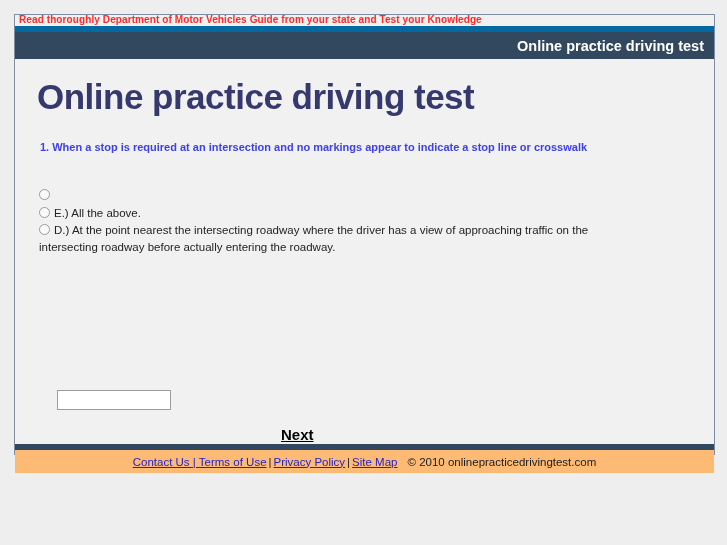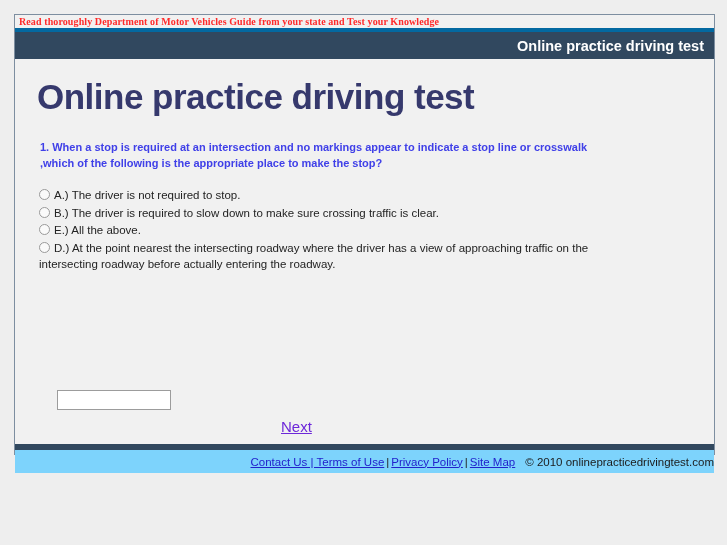--- a/index.html
+++ b/index.html
@@ -35,26 +35,25 @@
     height: 441px;
     border: 1px solid #7d8ea0;
     background: #f1f1f1;
     box-sizing: border-box;
   }
 
   
   .notice-bar {
     height: 17px;
     background: #f1f1f1;
-    border-bottom: 4px solid #0369a1;
+    border-bottom: 6px solid #0369a1;
     box-sizing: border-box;
     display: flex;
-    align-items: center;
+    align-items: flex-start;
     padding-left: 4px;
-    font-family: Liberation Serif, serif;
   }
   .notice-text {
     color: #ff2a2a;
     font-size: 10px;
     font-weight: bold;
     letter-spacing: .1px;
     white-space: nowrap;
     line-height: 1;
   }
 
@@ -145,39 +144,39 @@
     font-family: "Liberation Sans", sans-serif;
     font-size: 12px;
     padding: 0 3px;
     color: #000;
     outline: none;
   }
 
   .next-link {
     position: absolute;
     left: 266px;
-    top: 359px;
+    top: 367px;
     font-size: 15px;
-    font-weight: normal;
-    color: #6d28d9;
+    font-weight: bold;
+    color: #000000;
     text-decoration: underline;
     cursor: pointer;
   }
 
   
   .footer-rule {
     height: 6px;
     background: #31485f;
   }
   .footer {
     height: 23px;
-    background: #7dd3fc;
+    background: #fdba74;
     display: flex;
     align-items: center;
-    justify-content: flex-end;
+    justify-content: center;
     box-sizing: border-box;
   }
   .footer-inner {
     font-size: 11.5px;
     color: #222222;
     white-space: nowrap;
   }
   .footer a {
     color: #2222cc;
     text-decoration: underline;
@@ -205,29 +204,25 @@
   <div class="site-header">
     <span class="site-header-title">Online practice driving test</span>
   </div>
 
   <div class="content">
 
     <div class="page-title">Online practice driving test</div>
 
     <div class="question">
       <span>1. When a stop is required at an intersection and no markings appear to indicate a stop line or crosswalk</span><br>
-      <span>,which of the following is the appropriate place to make the stop?</span>
     </div>
 
     <div class="options">
       <label class="option-row">
-        <span class="radio"></span><span class="option-text">A.) The driver is not required to stop.</span>
-      </label>
-      <label class="option-row">
-        <span class="radio"></span><span class="option-text">B.) The driver is required to slow down to make sure crossing traffic is clear.</span>
+        <span class="radio"></span>
       </label>
       <label class="option-row">
         <span class="radio"></span><span class="option-text">E.) All the above.</span>
       </label>
       <label class="option-row">
         <span class="radio"></span><span class="option-text">D.) At the point nearest the intersecting roadway where the driver has a view of approaching traffic on the intersecting roadway before actually entering the roadway.</span>
       </label>
     </div>
 
     <input class="answer-input" type="text" placeholder="" style="">

